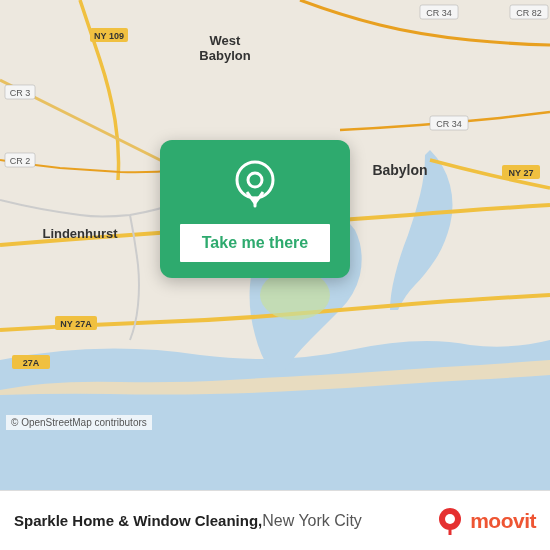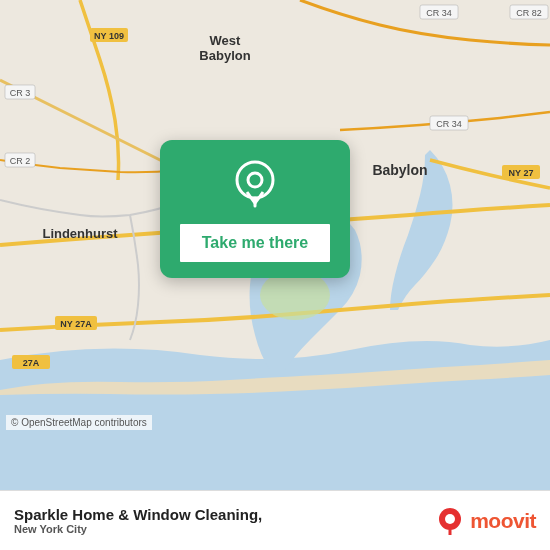--- a/index.html
+++ b/index.html
@@ -61,33 +61,32 @@
       background: white;
       display: flex;
       align-items: center;
       padding: 0 14px;
       justify-content: space-between;
       border-top: 1px solid #ddd;
     }
 
     #bottom-left {
       display: flex;
-      flex-direction: column;
+      flex-direction: row;
     }
 
     #place-name {
       font-size: 15px;
       font-weight: 700;
       color: #222;
     }
 
     #city-name {
-      font-size: 11px;
+      font-size: 16px;
       color: #555;
-      font-weight: bold;
     }
 
     #moovit-logo {
       display: flex;
       align-items: center;
       gap: 6px;
     }
 
     #moovit-pin {
       width: 28px;

